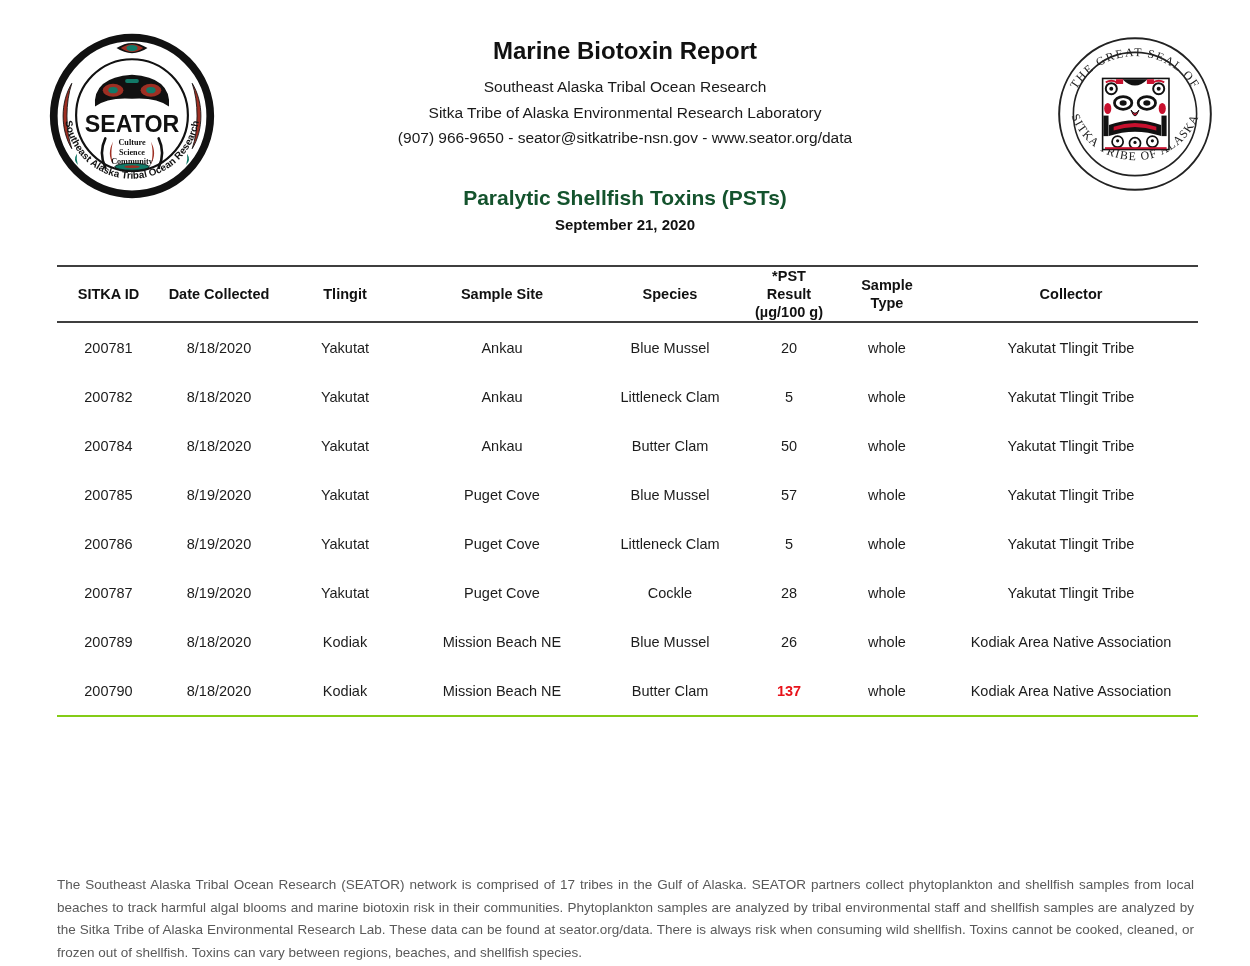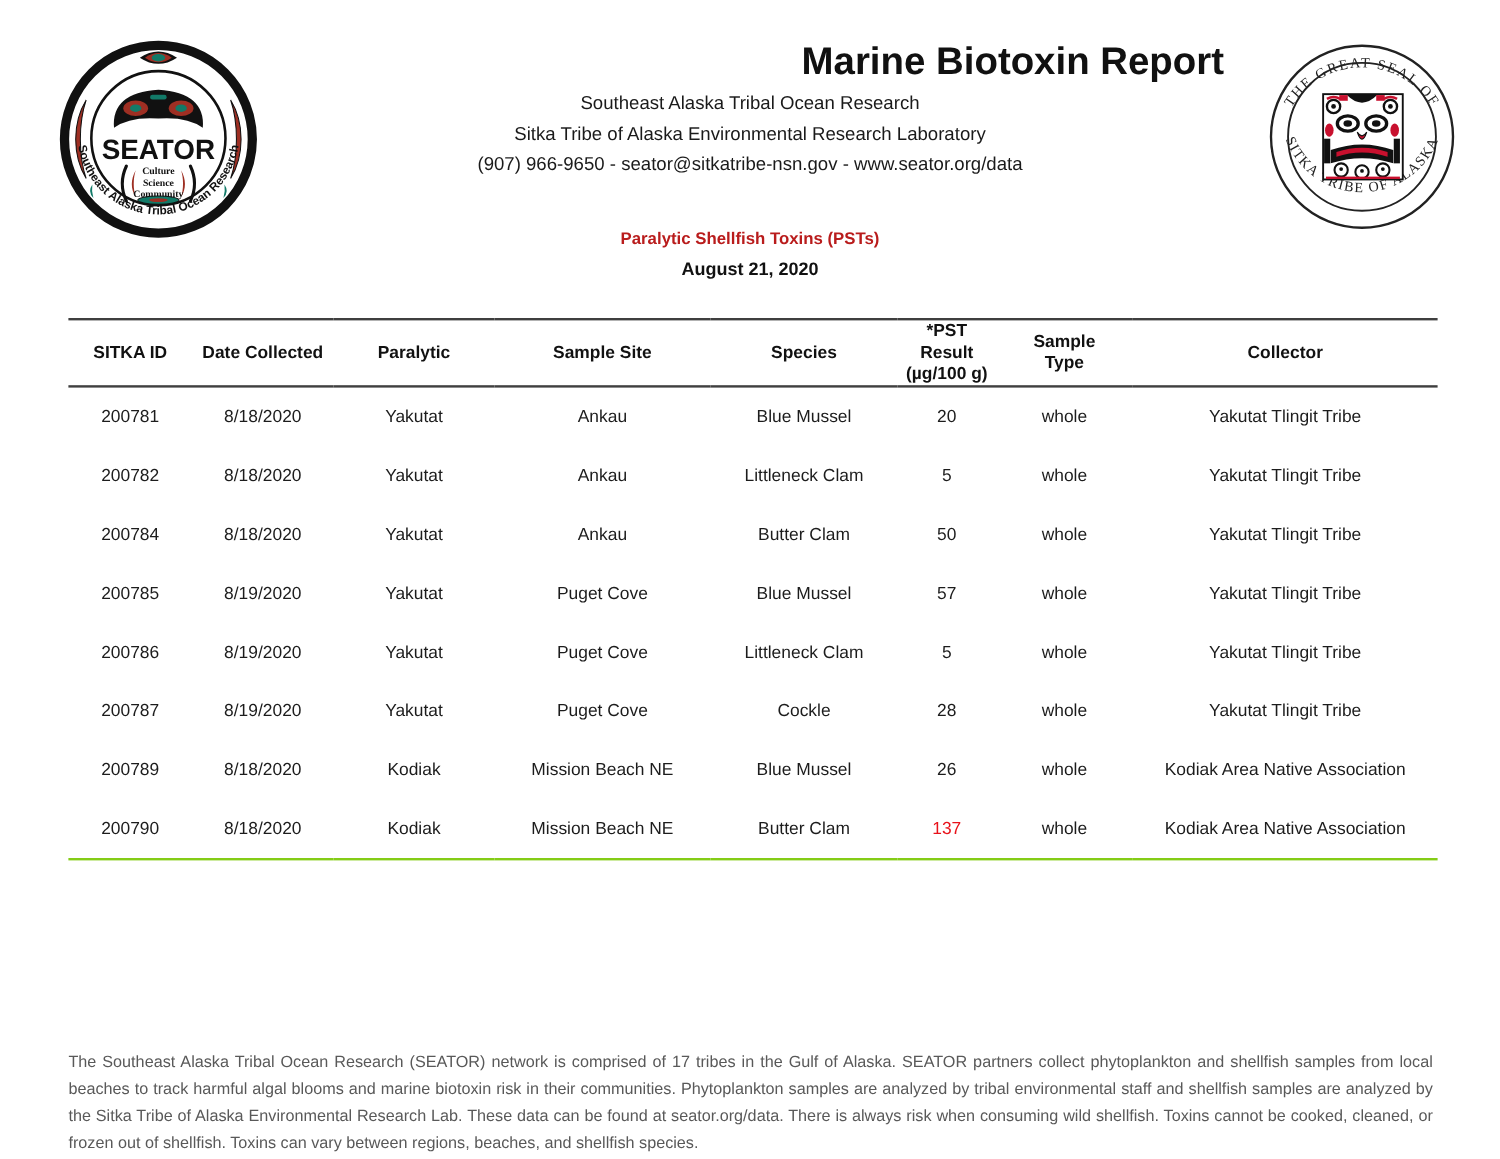--- a/index.html
+++ b/index.html
@@ -9,33 +9,33 @@
     background:#ffffff;
     font-family:"Liberation Sans",sans-serif;
     color:#1c1c1c;
     overflow:hidden;
   }
   
   .logo-left{position:absolute;left:46px;top:30px;width:172px;height:172px;}
   .logo-right{position:absolute;left:1056px;top:30px;width:158px;height:168px;}
   .logo-left svg,.logo-right svg{width:100%;height:100%;display:block;}
   .header-text{position:absolute;left:230px;top:36px;width:790px;text-align:center;}
-  .report-title{margin:0;font-size:32px;font-weight:700;line-height:30px;color:#111;text-align:right;}
+  .report-title{margin:0;font-size:24px;font-weight:700;line-height:30px;color:#111;}
   .sub{font-size:15.5px;line-height:25.5px;color:#1a1a1a;}
   .sub:first-of-type{margin-top:8px;}
-  .section-title{margin:36px 0 0 0;font-size:14px;font-weight:700;line-height:22px;color:#b91c1c;}
+  .section-title{margin:36px 0 0 0;font-size:21px;font-weight:700;line-height:22px;color:#14532d;}
   .report-date{margin-top:5px;font-size:15px;font-weight:700;line-height:21px;color:#111;}
   
   .table-wrap{position:absolute;left:57px;top:265px;width:1141px;}
   table{border-collapse:collapse;table-layout:fixed;width:1141px;}
   thead tr{border-top:2px solid #3f3f3f;border-bottom:2px solid #3f3f3f;}
   th{height:46px;font-size:14.5px;font-weight:700;line-height:18px;vertical-align:middle;text-align:center;color:#111;padding:0 2px;}
   td{height:49px;font-size:14.5px;text-align:center;vertical-align:middle;color:#1c1c1c;padding:0 2px;}
   tbody tr:last-child td{border-bottom:2px solid #84cc16;}
-  td.alert{color:#e8121a;font-weight:400;}
+  td.alert{color:#e8121a;font-weight:700;}
   
   .footer{
     position:absolute;left:57px;top:874px;width:1137px;
     font-size:13.5px;line-height:22.5px;color:#595959;
     text-align:justify;margin:0;
   }
   .svg-sans{font-family:"Liberation Sans",sans-serif;}
   .svg-serif{font-family:"Liberation Serif",serif;}
 </style>
 </head>
@@ -86,21 +86,21 @@
       </text>
     </svg>
   </div>
 
   <div class="header-text">
     <h1 class="report-title">Marine Biotoxin Report</h1>
     <div class="sub">Southeast Alaska Tribal Ocean Research</div>
     <div class="sub">Sitka Tribe of Alaska Environmental Research Laboratory</div>
     <div class="sub">(907) 966-9650 - seator@sitkatribe-nsn.gov - www.seator.org/data</div>
     <h2 class="section-title">Paralytic Shellfish Toxins (PSTs)</h2>
-    <div class="report-date">August 21, 2020</div>
+    <div class="report-date">September 21, 2020</div>
   </div>
 
   <div class="logo-right">
     <svg viewBox="0 0 200 200">
       <defs>
         <path id="sealTop" d="M 14,104 A 86.5,86.5 0 0 1 186,104"></path>
         <path id="sealBot" d="M 17,95 A 86,86 0 0 0 183,95"></path>
       </defs>
       <circle cx="100" cy="100" r="96" fill="#ffffff" stroke="#222222" stroke-width="2.5"></circle>
       <circle cx="100" cy="100" r="78" fill="#ffffff" stroke="#222222" stroke-width="2"></circle>
@@ -158,21 +158,21 @@
       </colgroup>
       <thead>
         <tr id="header-row">
             <th>
               <div>SITKA ID</div>
             </th>
             <th>
               <div>Date Collected</div>
             </th>
             <th>
-              <div>Paralytic</div>
+              <div>Tlingit</div>
             </th>
             <th>
               <div>Sample Site</div>
             </th>
             <th>
               <div>Species</div>
             </th>
             <th>
               <div>*PST Result</div>
               <div>(µg/100 g)</div>

